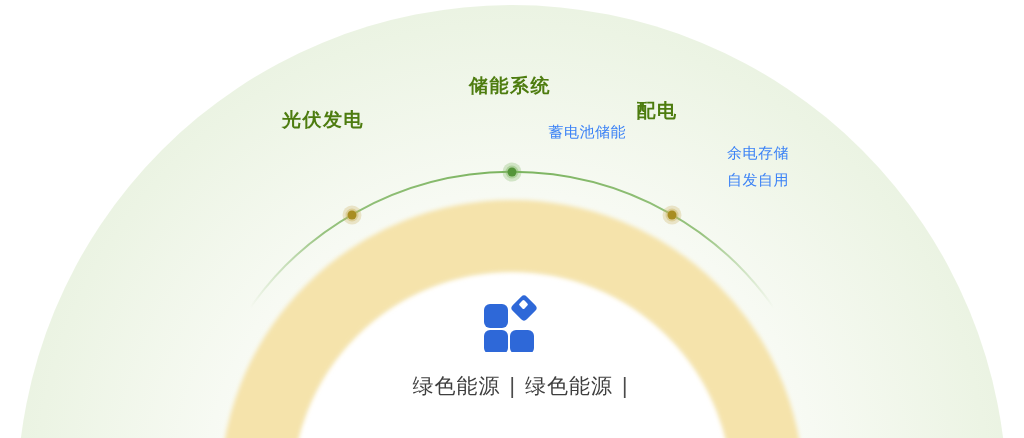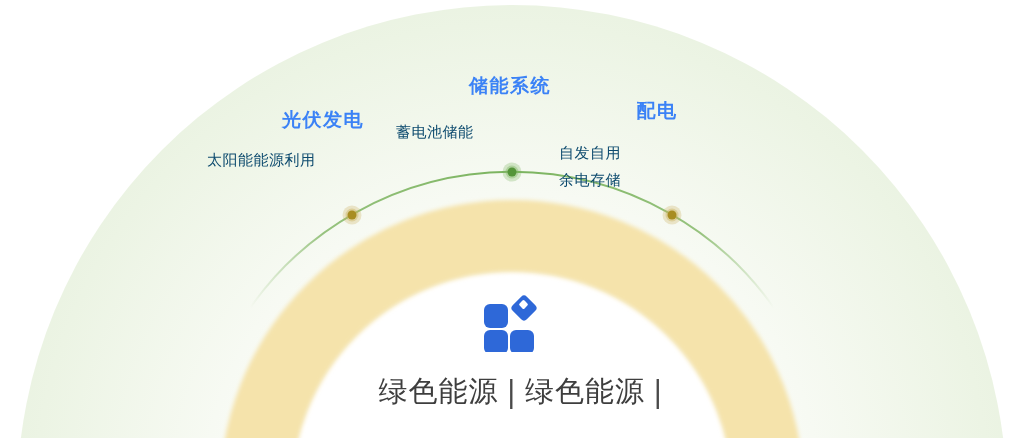--- a/index.html
+++ b/index.html
@@ -9,31 +9,31 @@
   }
   
   .dome{
     position:absolute;left:17px;top:5px;width:990px;height:990px;border-radius:50%;
     background:radial-gradient(circle at 50% 50%,
       #ffffff 24%, #f7faf3 44%, #ecf4e4 68%, #e3eeda 90%, #eaf2e3 100%);
   }
   svg.layer{position:absolute;left:0;top:0;pointer-events:none;}
   .node-title{
     position:absolute;width:190px;text-align:center;
-    color:#3b82f6;font-size:19px;font-weight:bold;letter-spacing:1.5px;
+    color:#4d7c0f;font-size:19px;font-weight:bold;letter-spacing:1.5px;
   }
   .node-sub{
-    position:absolute;width:230px;text-align:left;
-    color:#0c4a6e;font-size:15px;line-height:27px;letter-spacing:0.5px;
+    position:absolute;width:230px;text-align:right;
+    color:#3b82f6;font-size:15px;line-height:27px;letter-spacing:0.5px;
   }
   .icon-wrap{position:absolute;left:482px;top:292px;width:60px;height:60px;}
   .footer{
     position:absolute;left:0;right:0;top:372px;
     display:flex;justify-content:center;align-items:center;
-    color:#3e3e3e;font-size:29px;font-weight:500;letter-spacing:1px;padding-left:26px;
+    color:#3e3e3e;font-size:21px;font-weight:500;letter-spacing:1px;padding-left:26px;
   }
   .footer .sep{margin:0 9px;font-weight:300;color:#4a4a4a;transform:scaleY(1.05);}
 </style>
 </head>
 <body>
 
 <div class="stage">
 
   <div class="dome"></div>
 
@@ -70,29 +70,28 @@
     </g>
 
     <g>
       <circle cx="672" cy="215" r="9.5" fill="#c9ae55" fill-opacity="0.28"></circle>
       <circle cx="672" cy="215" r="6.5" fill="#c9ae55" fill-opacity="0.4"></circle>
       <circle cx="672" cy="215" r="4.5" fill="#a88d22"></circle>
     </g>
   </svg>
 
   <div class="node-title" style="left:228px;top:107px;">光伏发电</div>
-  <div class="node-sub" style="left:207px;top:146px;">太阳能能源利用</div>
 
   <div class="node-title" style="left:415px;top:73px;">储能系统</div>
   <div class="node-sub" style="left:396px;top:118px;">蓄电池储能</div>
 
   <div class="node-title" style="left:562px;top:98px;">配电</div>
   <div class="node-sub" style="left:559px;top:139px;">
+    <div>余电存储</div>
     <div>自发自用</div>
-    <div>余电存储</div>
   </div>
 
   <div class="icon-wrap">
     <svg width="60" height="60" viewBox="0 0 60 60">
       <rect x="2" y="12" width="24" height="24" rx="6" fill="#2e68d8"></rect>
       <rect x="2" y="38" width="24" height="24" rx="6" fill="#2e68d8"></rect>
       <rect x="28" y="38" width="24" height="24" rx="6" fill="#2e68d8"></rect>
       <rect x="32" y="6" width="20" height="20" rx="4" fill="#2e68d8" transform="rotate(45 42 16)"></rect>
       <rect x="38" y="9" width="7" height="7" rx="1.5" fill="#ffffff" transform="rotate(45 41.5 12.5)"></rect>
     </svg>

